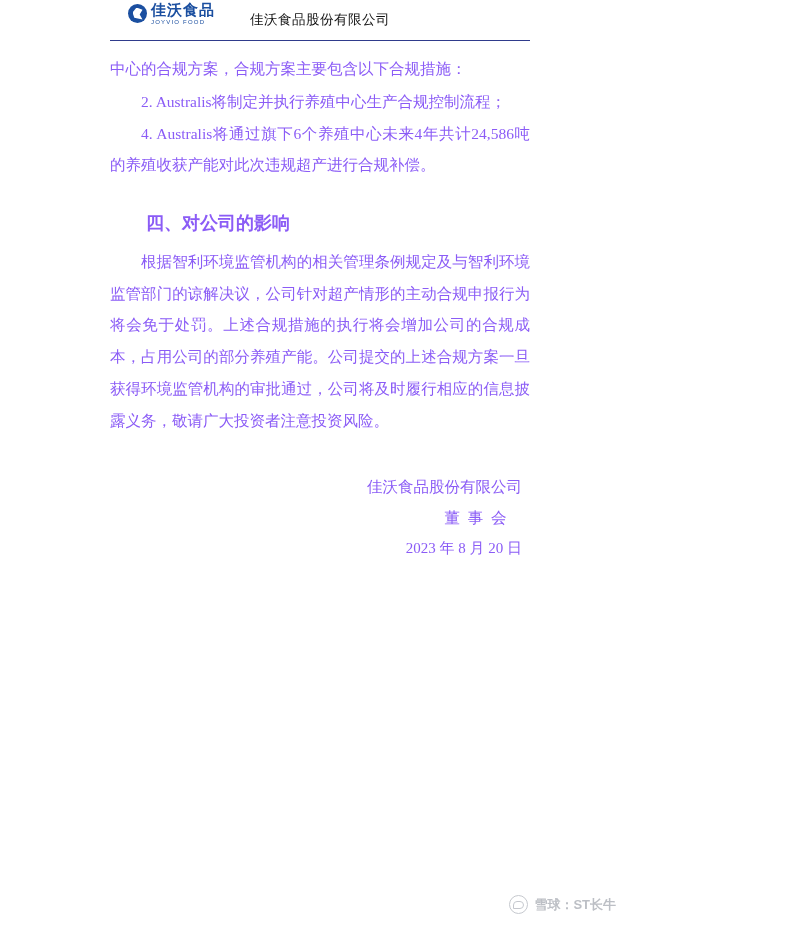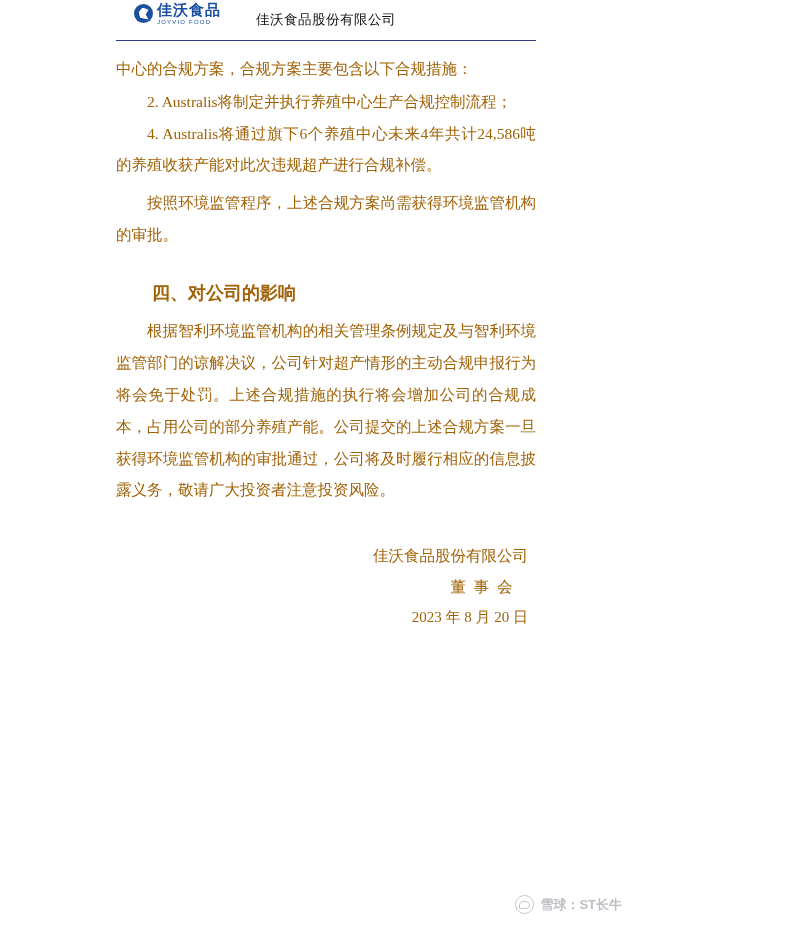--- a/index.html
+++ b/index.html
@@ -14,21 +14,20 @@
     color: #1a1a1a;
     position: relative;
     overflow: hidden;
   }
 
   .page {
     width: 640px;
     height: 932px;
     position: relative;
     background: #fff;
-    padding-left: 6px;
   }
 
   
   .header {
     position: relative;
     height: 40px;
     margin: 0 110px 0 110px;
     border-bottom: 1.5px solid #2f3b8c;
     display: flex;
     align-items: center;
@@ -86,21 +85,21 @@
     font-family: "Liberation Serif", serif;
     letter-spacing: 0.5px;
   }
 
   
   .content {
     margin: 0 110px;
     padding-top: 12px;
     font-size: 15.5px;
     line-height: 2.05;
-    color: #a16207;
+    color: #8b5cf6;
     text-align: justify;
   }
   .para {
     margin: 0 0 1px 0;
     text-indent: 0;
   }
   .para.indent {
     text-indent: 2em;
   }
   .list-item {
@@ -185,21 +184,20 @@
     <div class="header-title">佳沃食品股份有限公司</div>
   </div>
 
   <div class="content">
 
     <p class="para">中心的合规方案，合规方案主要包含以下合规措施：</p>
 
     <p class="list-item">2. Australis将制定并执行养殖中心生产合规控制流程；</p>
     <p class="list-item">4. Australis将通过旗下6个养殖中心未来4年共计24,586吨的养殖收获产能对此次违规超产进行合规补偿。</p>
 
-    <p class="para indent block">按照环境监管程序，上述合规方案尚需获得环境监管机构的审批。</p>
 
     <p class="section-title">四、对公司的影响</p>
 
     <p class="para indent">根据智利环境监管机构的相关管理条例规定及与智利环境监管部门的谅解决议，公司针对超产情形的主动合规申报行为将会免于处罚。上述合规措施的执行将会增加公司的合规成本，占用公司的部分养殖产能。公司提交的上述合规方案一旦获得环境监管机构的审批通过，公司将及时履行相应的信息披露义务，敬请广大投资者注意投资风险。</p>
 
 
     <div class="sign">
       <span class="sign-line">佳沃食品股份有限公司</span>
       <span class="sign-line sign-board">董事会</span>
       <span class="sign-line sign-date">2023 年 8 月 20 日</span>

